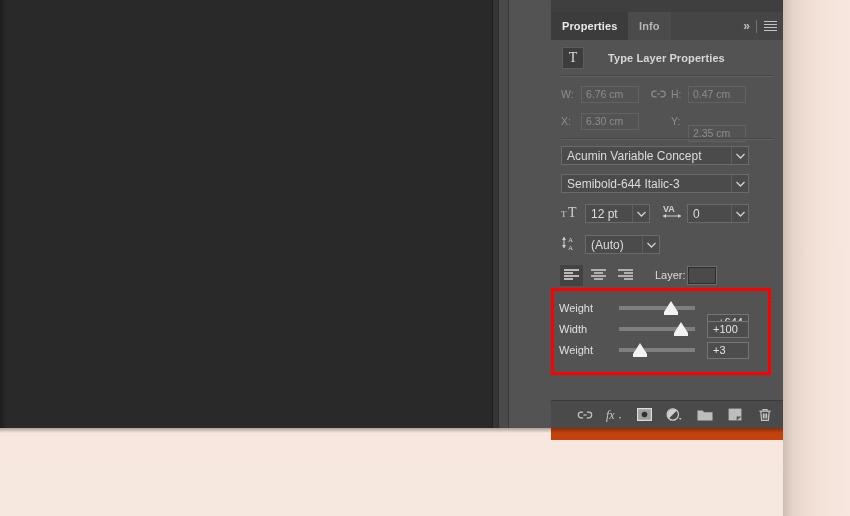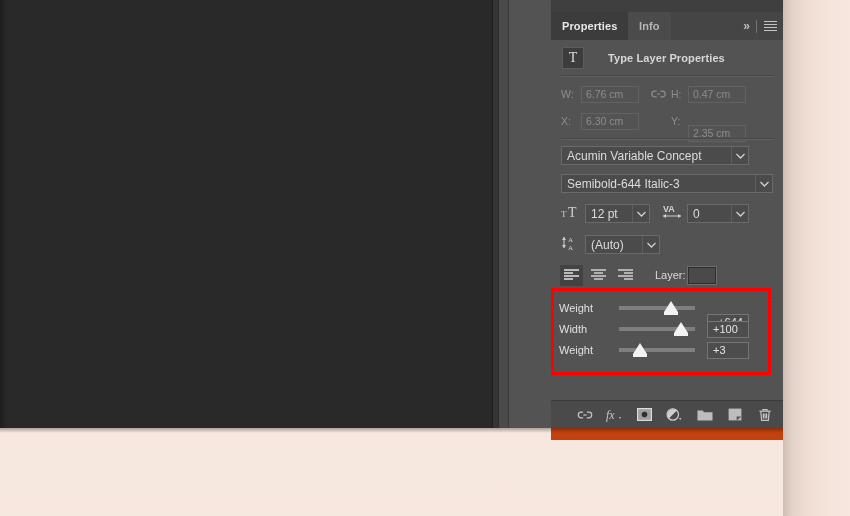--- a/index.html
+++ b/index.html
@@ -471,21 +471,21 @@
 
         <div class="combo" style="left:10px; top:106px; width:188px;">
           <span class="combo-text">Acumin Variable Concept</span>
           <span class="combo-arrow">
             <svg width="9" height="6" viewBox="0 0 9 6">
                 <path d="M0.5 1 L4.5 5 L8.5 1" stroke="#d2d2d2" stroke-width="1.3" fill="none"></path>
               </svg>
           </span>
         </div>
 
-        <div class="combo" style="left:10px; top:134px; width:212px;">
+        <div class="combo" style="left:10px; top:134px; width:188px;">
           <span class="combo-text">Semibold-644 Italic-3</span>
           <span class="combo-arrow">
             <svg width="9" height="6" viewBox="0 0 9 6">
                 <path d="M0.5 1 L4.5 5 L8.5 1" stroke="#d2d2d2" stroke-width="1.3" fill="none"></path>
               </svg>
           </span>
         </div>
 
         <span class="lbl-icon" style="left:10px; top:163px; width:20px; height:16px;">
           <svg width="20" height="15" viewBox="0 0 20 15">

